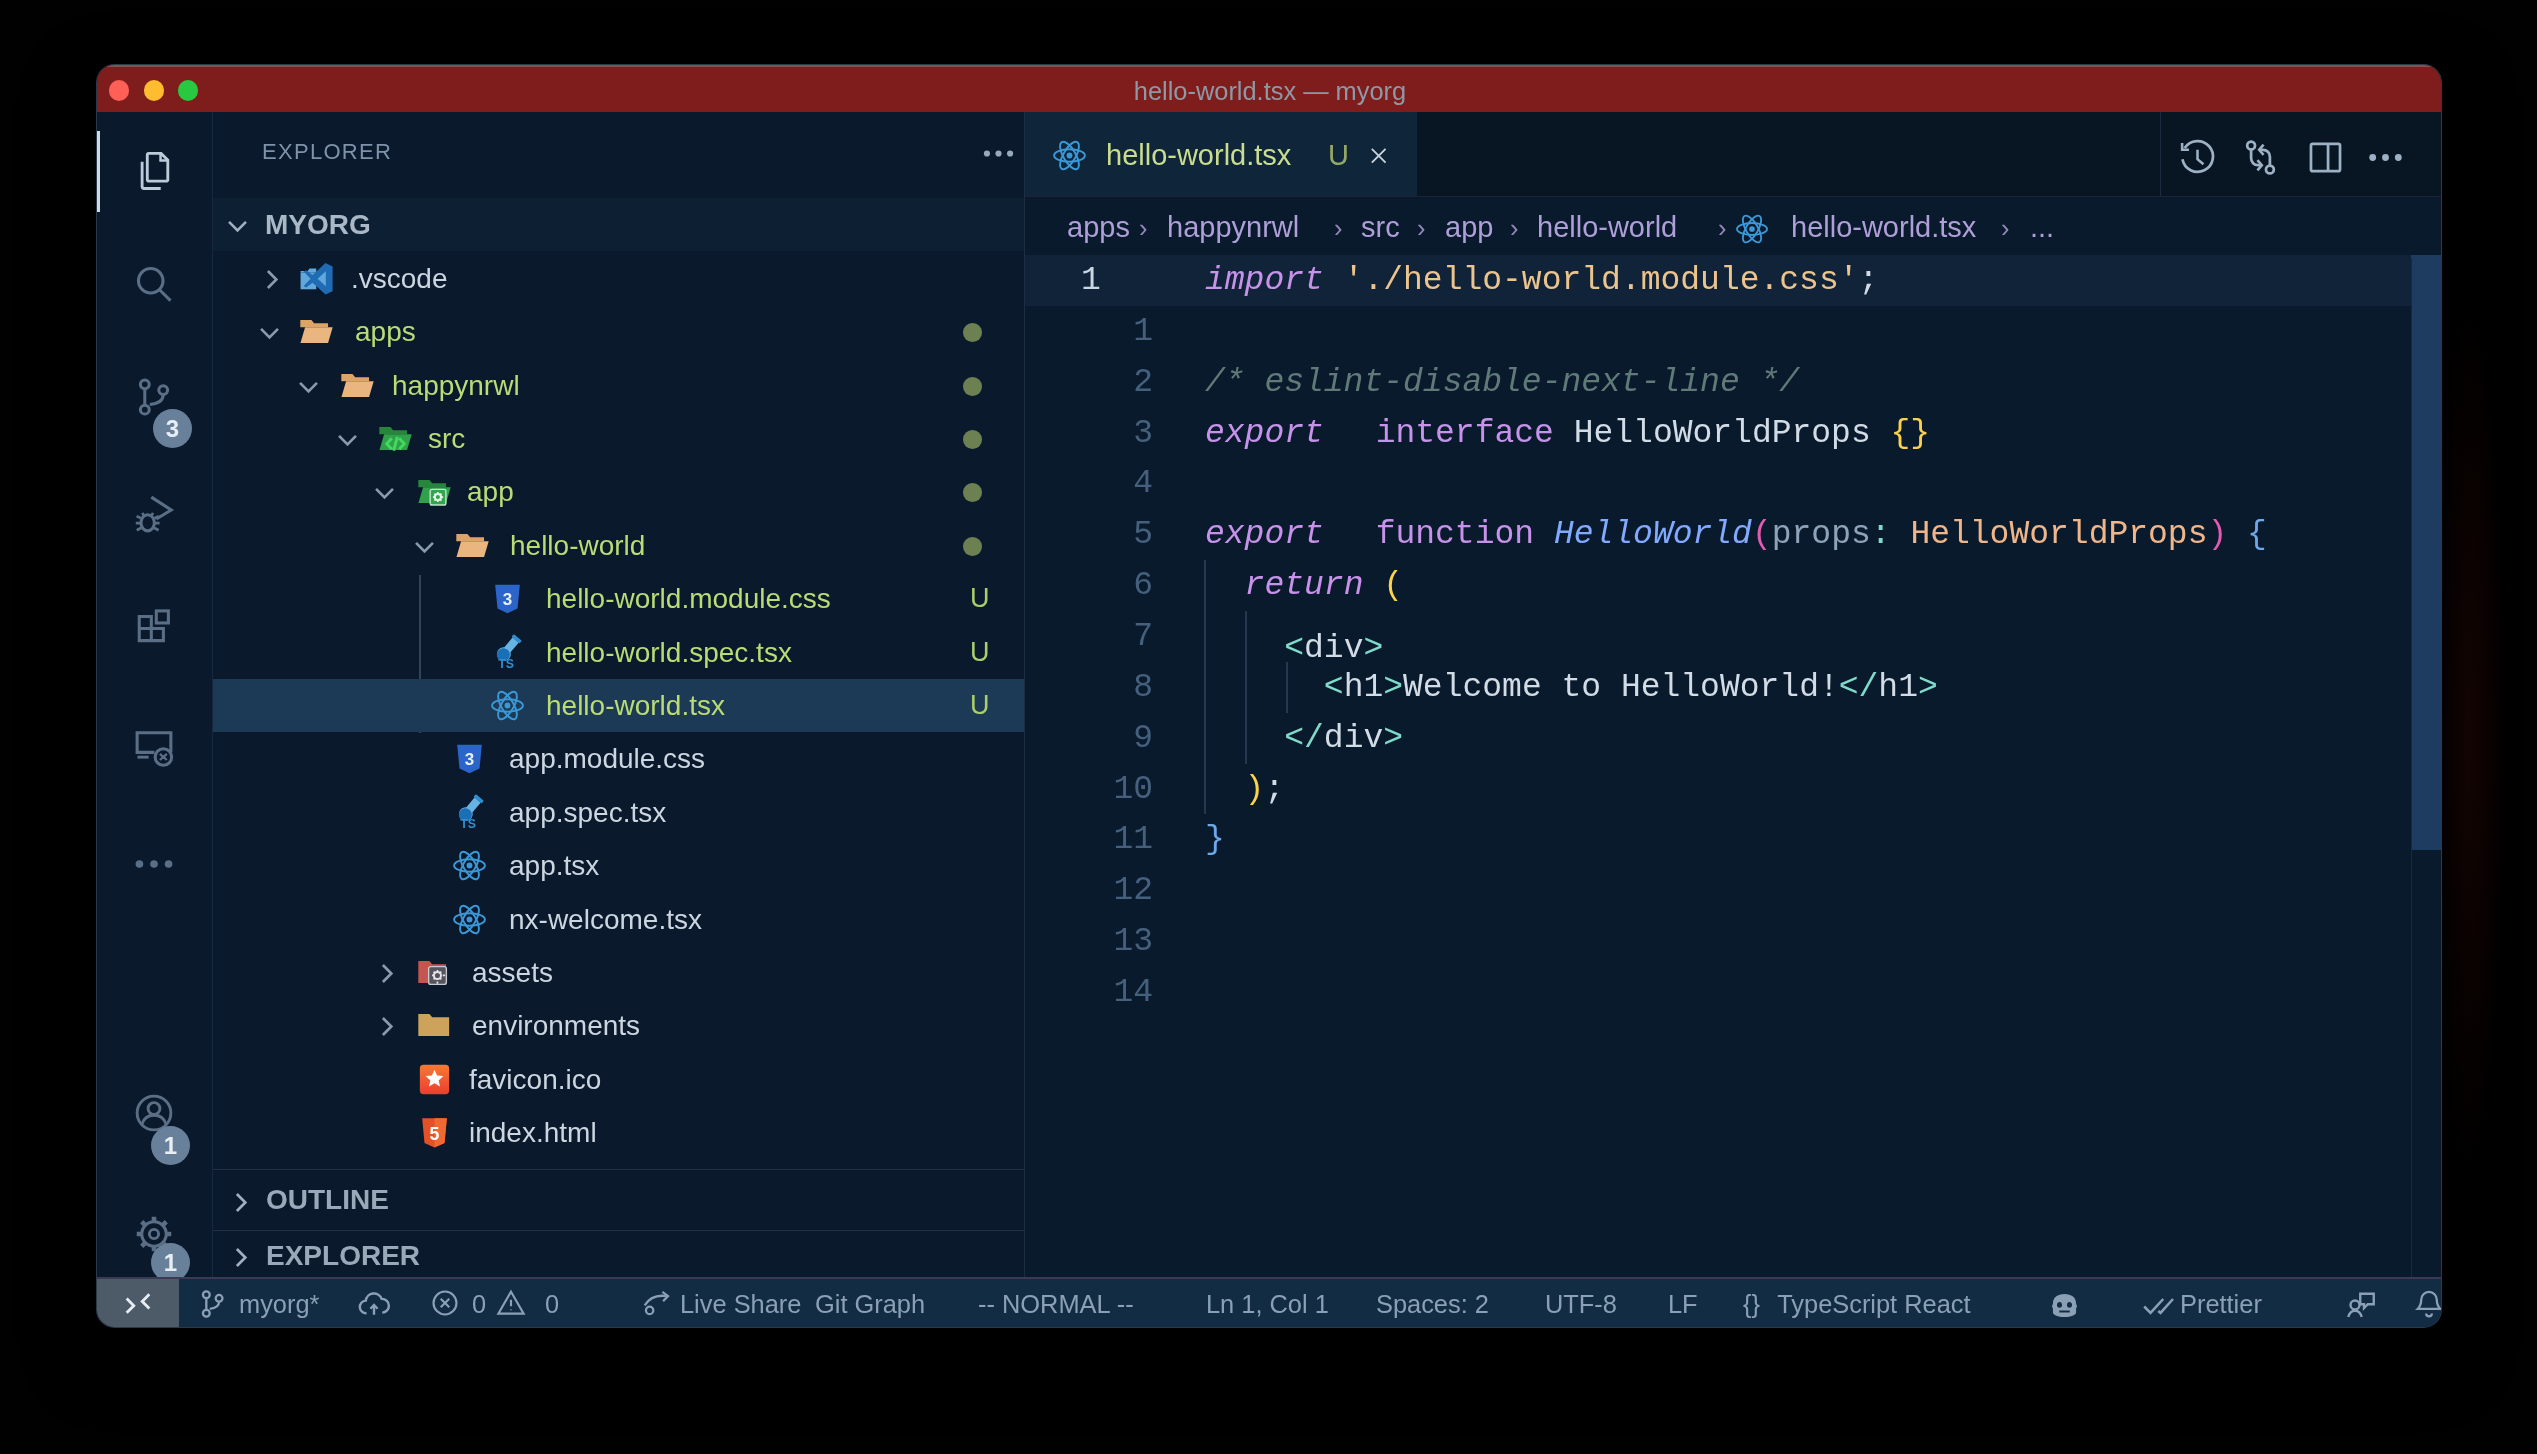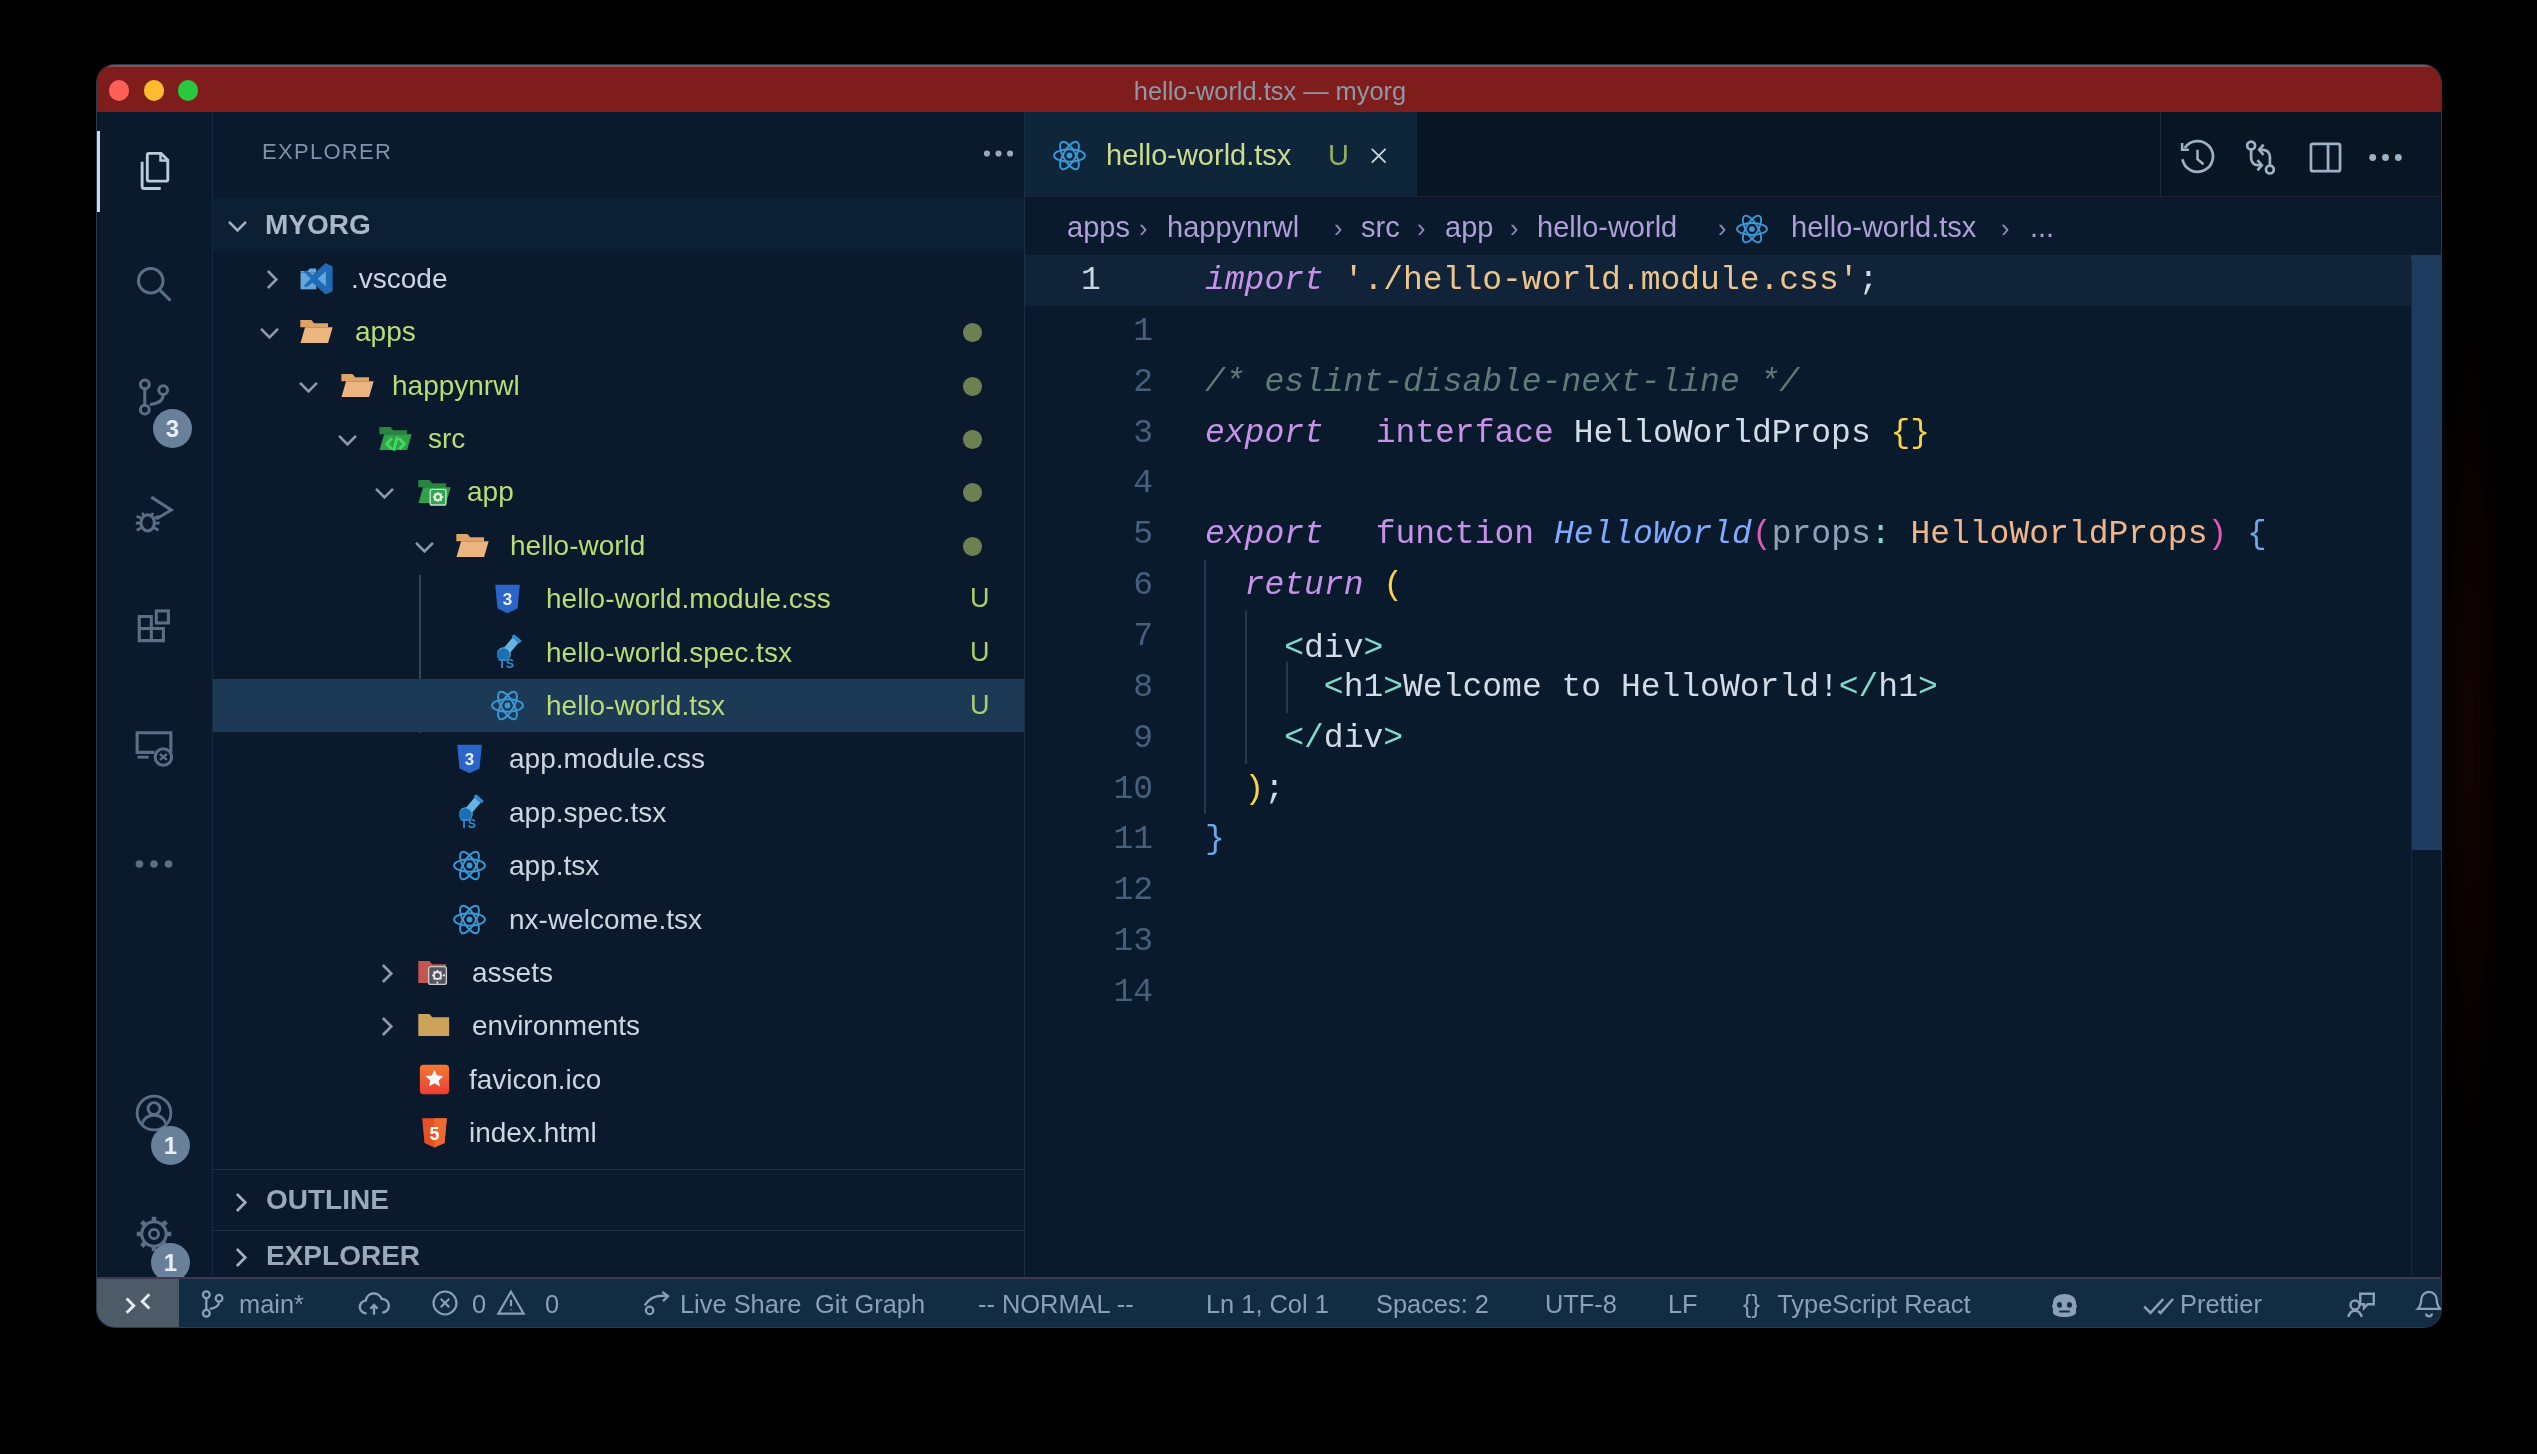--- a/index.html
+++ b/index.html
@@ -477,21 +477,21 @@
           <path d="M20 5.2l-5 5 5 5"></path>
       </svg>
     </div>
     <svg class="sicon" style="left:98px;" width="34" height="34" viewBox="0 0 24 24" fill="none" stroke="#8ba0b4" stroke-width="1.6">
       <circle cx="8" cy="5.5" r="2.4"></circle>
         <circle cx="8" cy="18.5" r="2.4"></circle>
         <circle cx="17" cy="8" r="2.4"></circle>
       <path d="M8 7.9v8.2"></path>
         <path d="M17 10.4c0 3.2-3 4.6-6.6 5"></path>
     </svg>
-    <div class="st" style="left:142px;">main*</div>
+    <div class="st" style="left:142px;">myorg*</div>
     <svg class="sicon" style="left:259px;" width="36" height="36" viewBox="0 0 24 24" fill="none" stroke="#8ba0b4" stroke-width="1.6">
       <path d="M7 17.5a4.2 4.2 0 0 1-.5-8.4 5.5 5.5 0 0 1 10.6-1.2 4.6 4.6 0 0 1 .4 9.2"></path>
       <path d="M12 18.5v-6M9.6 14.5l2.4-2.5 2.4 2.5"></path>
     </svg>
     <svg class="sicon" style="left:332px;" width="32" height="32" viewBox="0 0 24 24" fill="none" stroke="#8ba0b4" stroke-width="1.6">
       <circle cx="12" cy="12" r="8.6"></circle>
         <path d="M8.8 8.8l6.4 6.4M15.2 8.8l-6.4 6.4"></path>
     </svg>
     <div class="st" style="left:375px;">0</div>
     <svg class="sicon" style="left:398px;" width="32" height="32" viewBox="0 0 24 24" fill="none" stroke="#8ba0b4" stroke-width="1.6">

